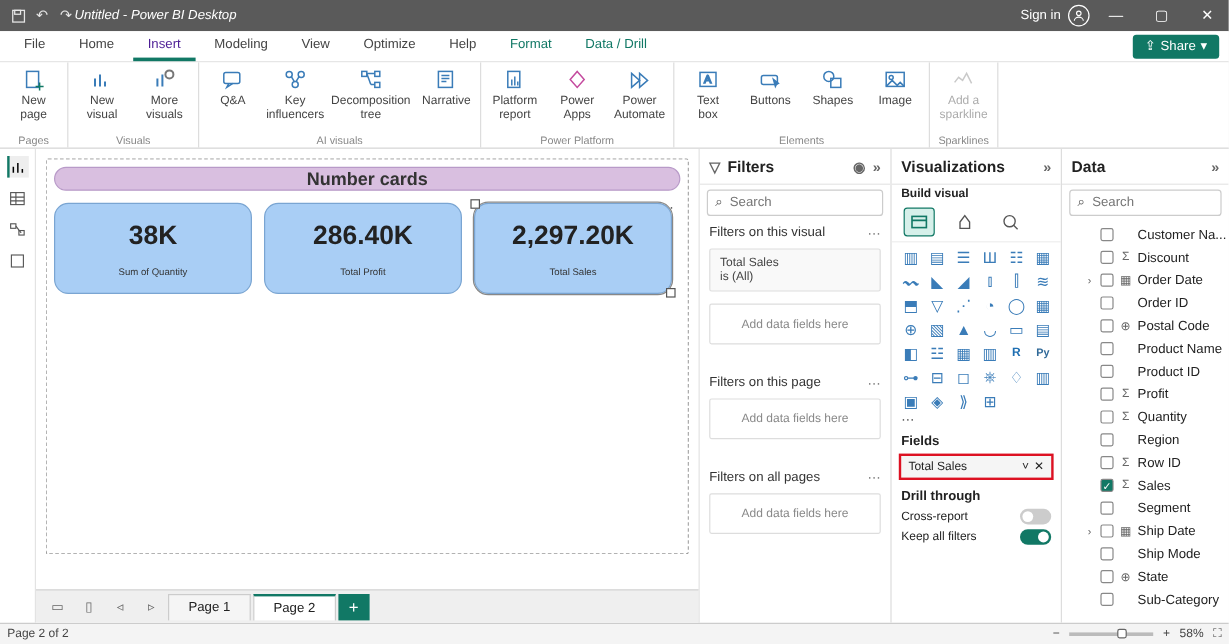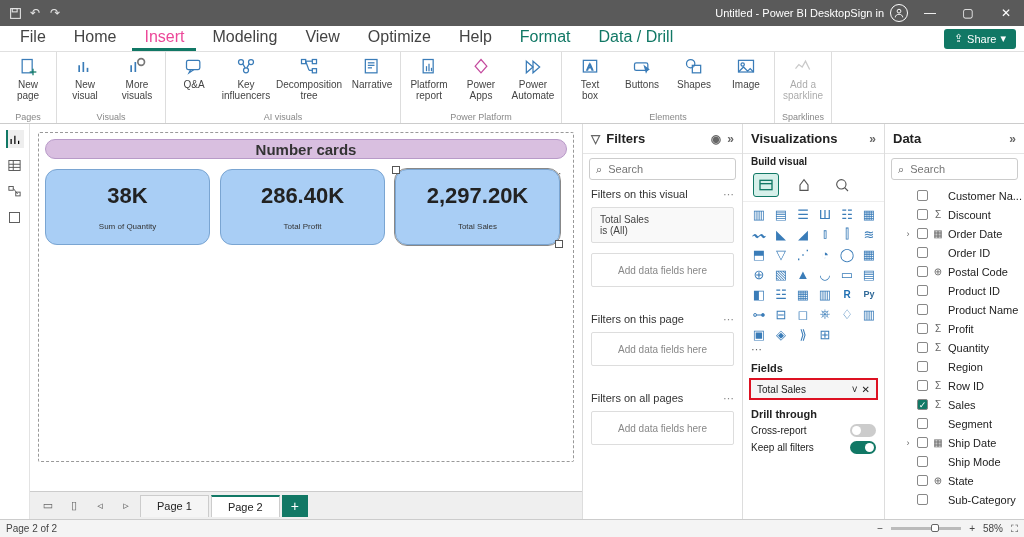--- a/index.html
+++ b/index.html
@@ -18,30 +18,30 @@
   
   .titlebar {
     background: #5a5a5a;
     color: #fff;
     height: 26px;
     display: flex;
     align-items: center;
     font-size: 11px;
   }
   .titlebar .left { display:flex; gap:6px; padding-left:8px; align-items:center;}
-  .titlebar .center { flex:1; text-align:right; }
+  .titlebar .center { flex:1; text-align:left;font-style:italic; }
   .titlebar .right { display:flex; align-items:center; gap:6px; padding-right:2px;}
   .winbtn { width:32px; height:26px; display:flex; align-items:center; justify-content:center; color:#fff; font-size:12px;}
   .usercircle { width:18px; height:18px; border-radius:50%; border:1.5px solid #fff; display:flex; align-items:center; justify-content:center; font-size:9px;}
   .qat-icon { width:14px; height:14px; color:#e6e6e6; display:flex; align-items:center; justify-content:center; font-size:12px;}
 
   
   .menubar { background:#fff; height:26px; display:flex; align-items:stretch; border-bottom:1px solid #e0e0e0; padding-left:8px; gap:4px;}
-  .menuitem { padding:4px 12px; display:flex; align-items:center; font-size:16px; color:#444; border-bottom:3px solid transparent; }
-  .menuitem.active-green { color:#ec4899; border-bottom-color:#117865;}
+  .menuitem { padding:4px 12px; display:flex; align-items:center; font-size:11px; color:#444; border-bottom:3px solid transparent; }
+  .menuitem.active-green { color:#4c1d95; border-bottom-color:#117865;}
   .menuitem.green { color:#117865;}
   .sharebtn { margin-left:auto; margin-right:8px; align-self:center; background:#117865; color:#fff; height:20px; padding:0 10px; border-radius:3px; display:flex; align-items:center; gap:4px; font-size:11px;}
 
   
   .ribbon { background:#fff; height:72px; display:flex; border-bottom:1px solid #ccc; }
   .ribbon-group { display:flex; flex-direction:column; align-items:center; justify-content:space-between; border-right:1px solid #ddd; padding:2px 4px 1px;}
   .ribbon-items { display:flex; gap:4px; padding-top:2px;}
   .ribbon-btn { display:flex; flex-direction:column; align-items:center; width:48px; font-size:10px; color:#444; text-align:center; line-height:1.05;}
   .ribbon-btn.wide { width:70px;}
   .ribbon-btn .ico { width:26px; height:22px; margin-bottom:2px; display:flex; align-items:center; justify-content:center;}
@@ -613,27 +613,27 @@
         <div class="tree-row indent">
           <span class="chev"></span>
           <span class="cb"></span>
           <span class="glyph">⊕</span>
           <span class="name">Postal Code</span>
         </div>
         <div class="tree-row indent">
           <span class="chev"></span>
           <span class="cb"></span>
           <span class="glyph"></span>
+          <span class="name">Product Name</span>
+        </div>
+        <div class="tree-row indent">
+          <span class="chev"></span>
+          <span class="cb"></span>
+          <span class="glyph"></span>
           <span class="name">Product ID</span>
-        </div>
-        <div class="tree-row indent">
-          <span class="chev"></span>
-          <span class="cb"></span>
-          <span class="glyph"></span>
-          <span class="name">Product Name</span>
         </div>
         <div class="tree-row indent">
           <span class="chev"></span>
           <span class="cb"></span>
           <span class="glyph">Σ</span>
           <span class="name">Profit</span>
         </div>
         <div class="tree-row indent">
           <span class="chev"></span>
           <span class="cb"></span>

